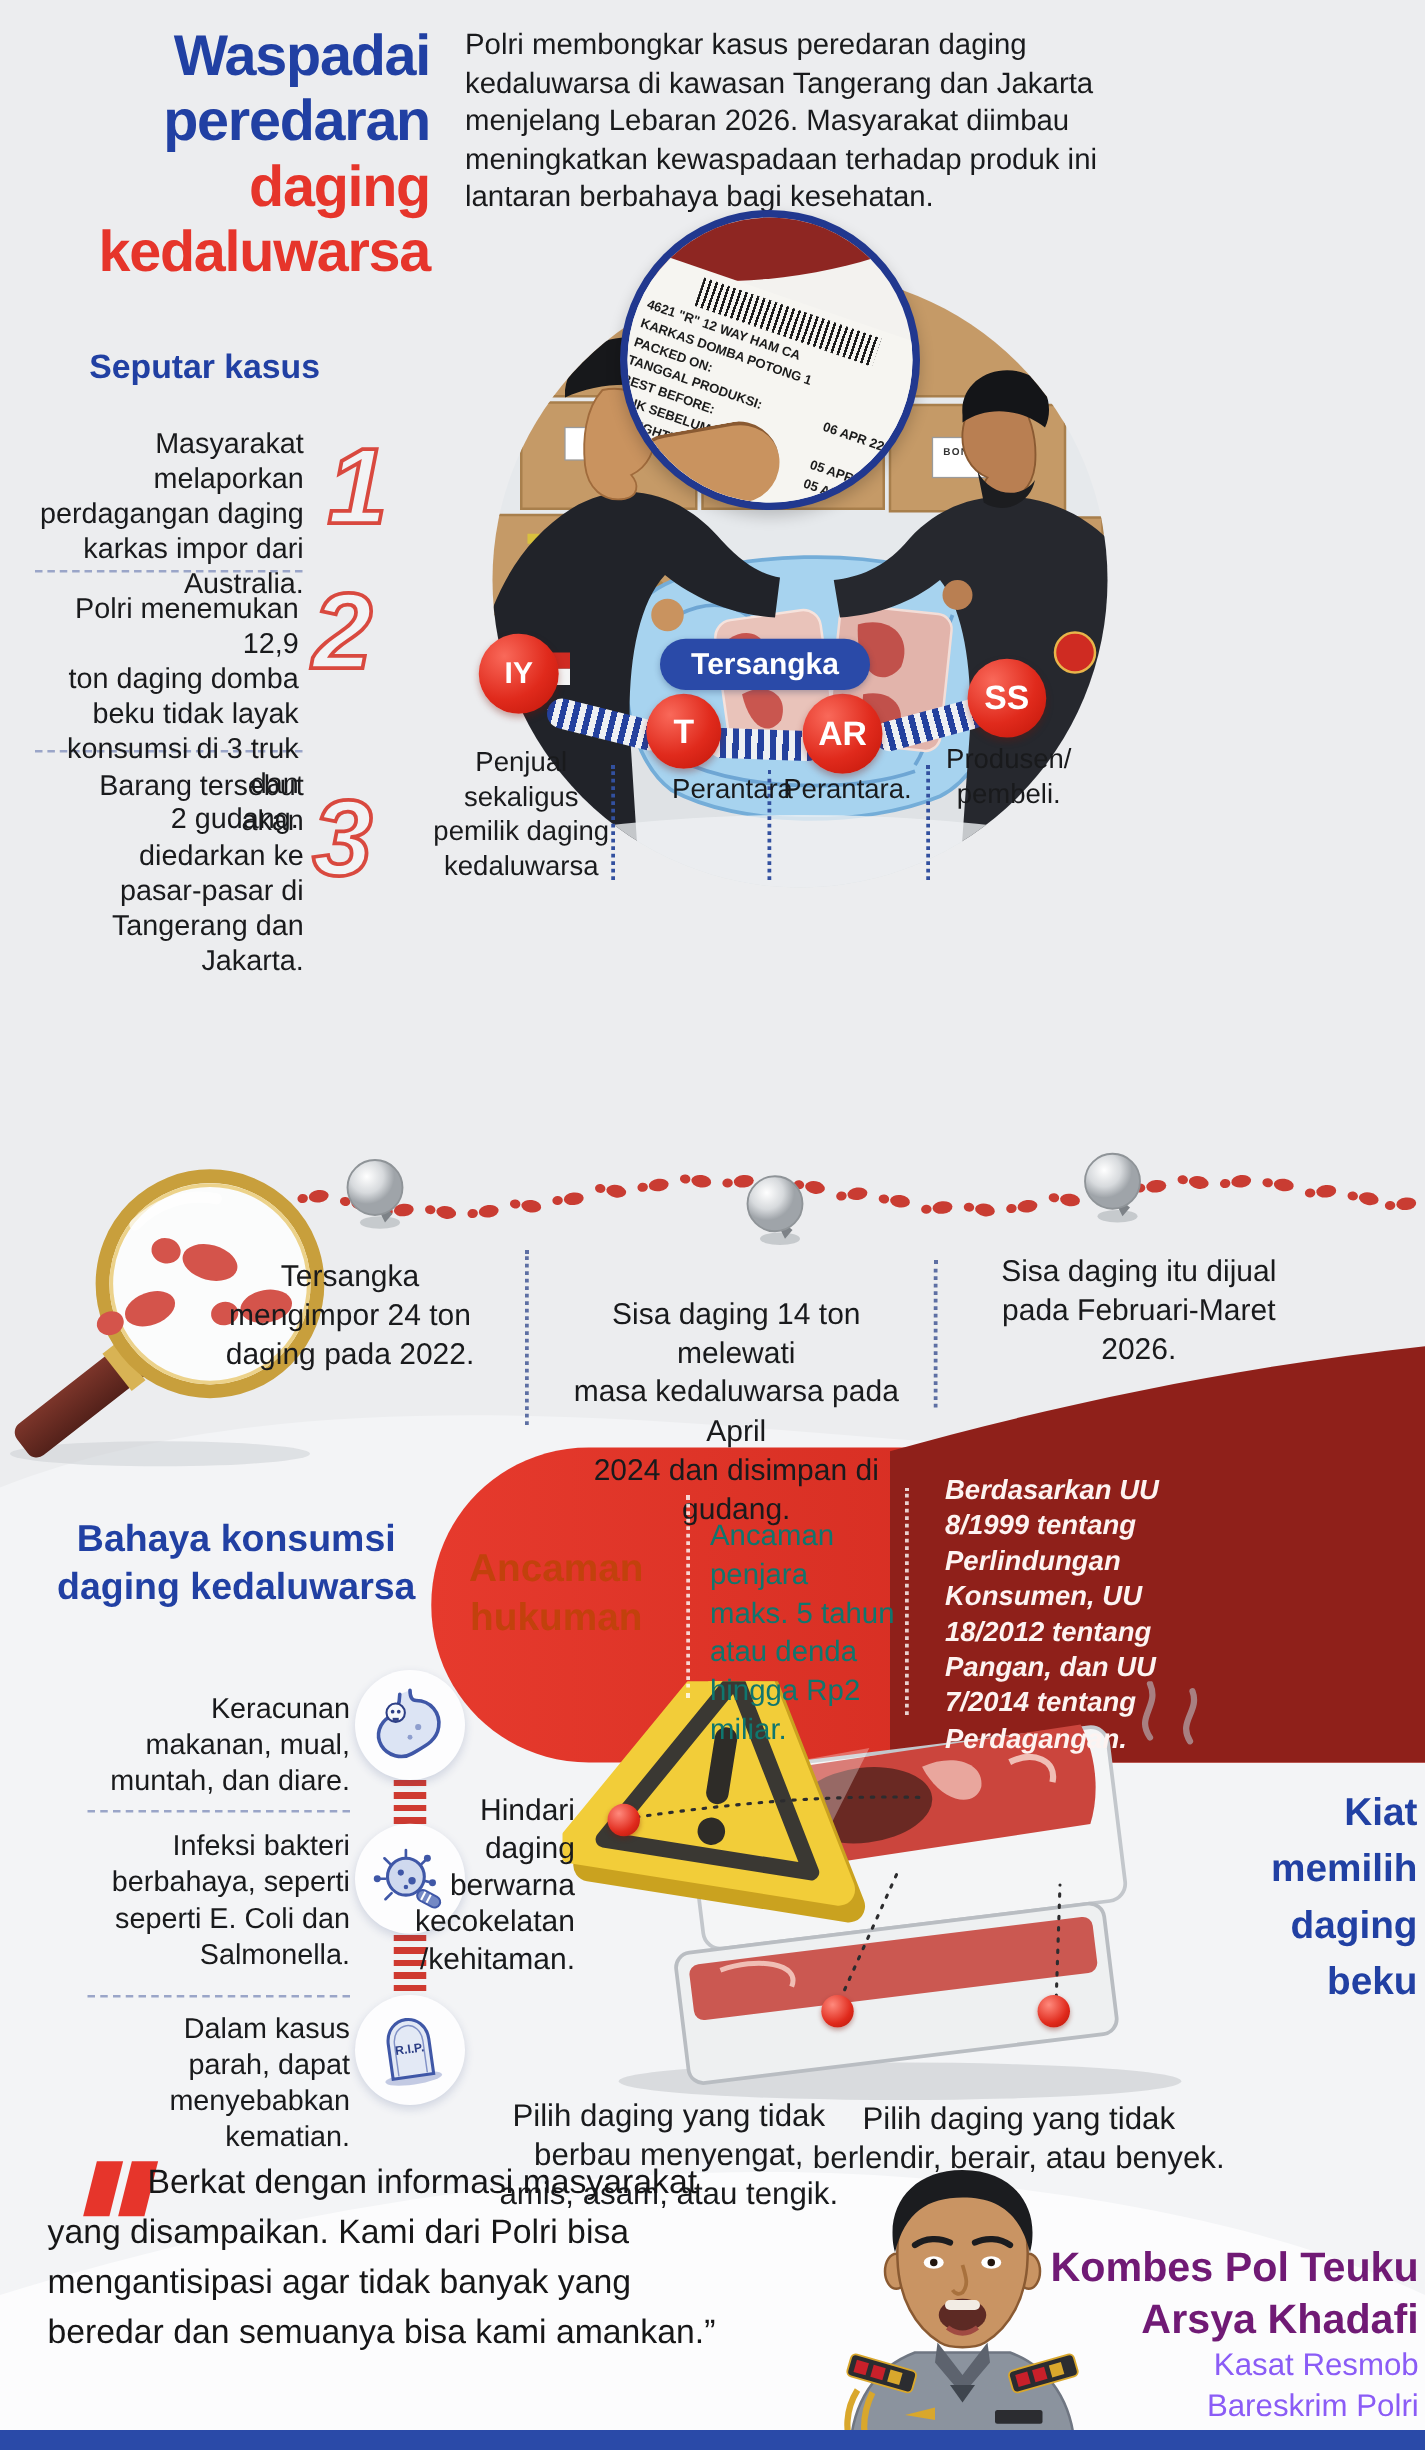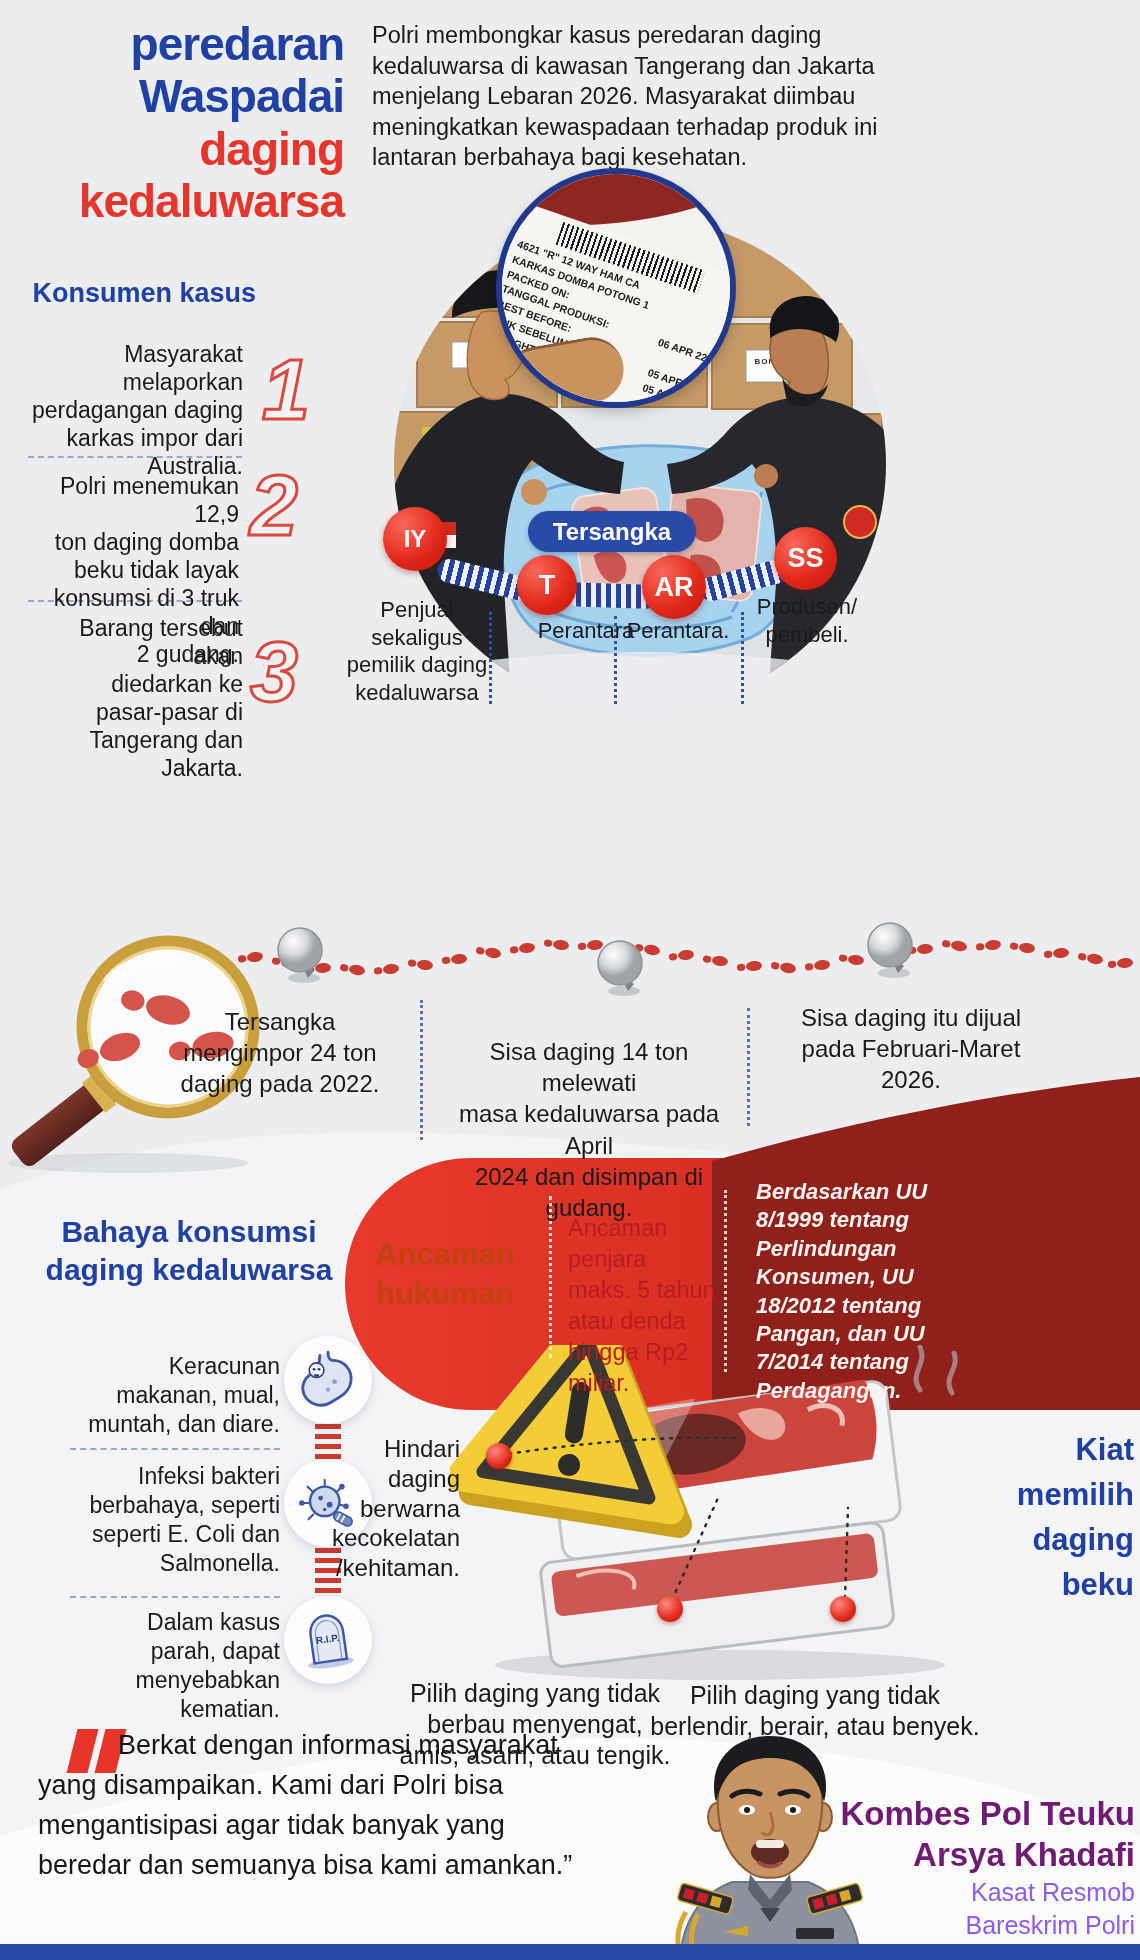--- a/index.html
+++ b/index.html
@@ -38,21 +38,21 @@
   .vdot-gray{border-left:3px dotted #5d6fa3;}
   .vdot-w{border-left:3px dotted rgba(255,255,255,.8);}
 
   
   .modus-head{left:517px;top:916px;width:400px;text-align:center;font-size:30px;}
   .step{font-size:24px;line-height:1.3;text-align:center;}
 
   
   .anc-head{left:352px;top:1236px;width:186px;text-align:center;color:#c2410c;font-weight:700;
             font-size:31px;line-height:1.25;}
-  .anc-pen{left:568px;top:1213px;width:165px;color:#b91c1c;font-size:23.5px;line-height:1.32;}
+  .anc-pen{left:568px;top:1213px;width:165px;color:#0f766e;font-size:23.5px;line-height:1.32;}
   .anc-legal{left:756px;top:1178px;width:370px;color:#fdf3f1;font-size:22px;font-weight:700;
              font-style:italic;line-height:1.29;}
 
   
   .bahaya-head{left:28px;top:1213px;width:322px;text-align:center;font-size:30px;line-height:1.28;}
   .bahaya-txt{text-align:right;font-size:23px;line-height:1.26;}
   .icon-circle{width:88px;height:88px;border-radius:50%;background:#fdfdfe;
                box-shadow:0 3px 8px rgba(40,60,120,.18);display:flex;align-items:center;justify-content:center;}
   .rope{width:26px;background:repeating-linear-gradient(180deg,#cf3a30 0 5px,#f1f3f4 5px 10px);}
 
@@ -88,32 +88,32 @@
 <body>
 
 <div class="page">
 
   <svg class="bg-svg" width="1140" height="1960" viewBox="0 0 1140 1960">
     <path d="M0,1190 C210,1108 480,1132 700,1150 C905,1166 1040,1152 1140,1128 L1140,1960 L0,1960 Z" fill="#f3f4f6"></path>
     <path d="M0,1836 C250,1758 520,1722 750,1744 C930,1762 1045,1792 1140,1836 L1140,1960 L0,1960 Z" fill="#fcfcfd"></path>
   </svg>
 
   <div class="abs title z2">
+    <div class="blue">Waspadai</div>
     <div class="blue">peredaran</div>
-    <div class="blue">Waspadai</div>
     <div class="red">daging</div>
     <div class="red">kedaluwarsa</div>
   </div>
   <div class="abs intro pre z2">Polri membongkar kasus peredaran daging
 kedaluwarsa di kawasan Tangerang dan Jakarta
 menjelang Lebaran 2026. Masyarakat diimbau
 meningkatkan kewaspadaan terhadap produk ini
 lantaran berbahaya bagi kesehatan.</div>
 
-  <div class="abs sec-head kasus-head z2">Konsumen kasus</div>
+  <div class="abs sec-head kasus-head z2">Seputar kasus</div>
   <div class="abs kasus-txt pre z2" style="left:25px;top:340px;">Masyarakat
 melaporkan
 perdagangan daging
 karkas impor dari
 Australia.</div>
   <div class="abs big-num z1" style="left:262px;top:346px;">1</div>
   <div class="abs dash-h z1" style="left:28px;top:456px;width:214px;"></div>
   <div class="abs kasus-txt pre z2" style="left:21px;top:472px;">Polri menemukan 12,9
 ton daging domba
 beku tidak layak

